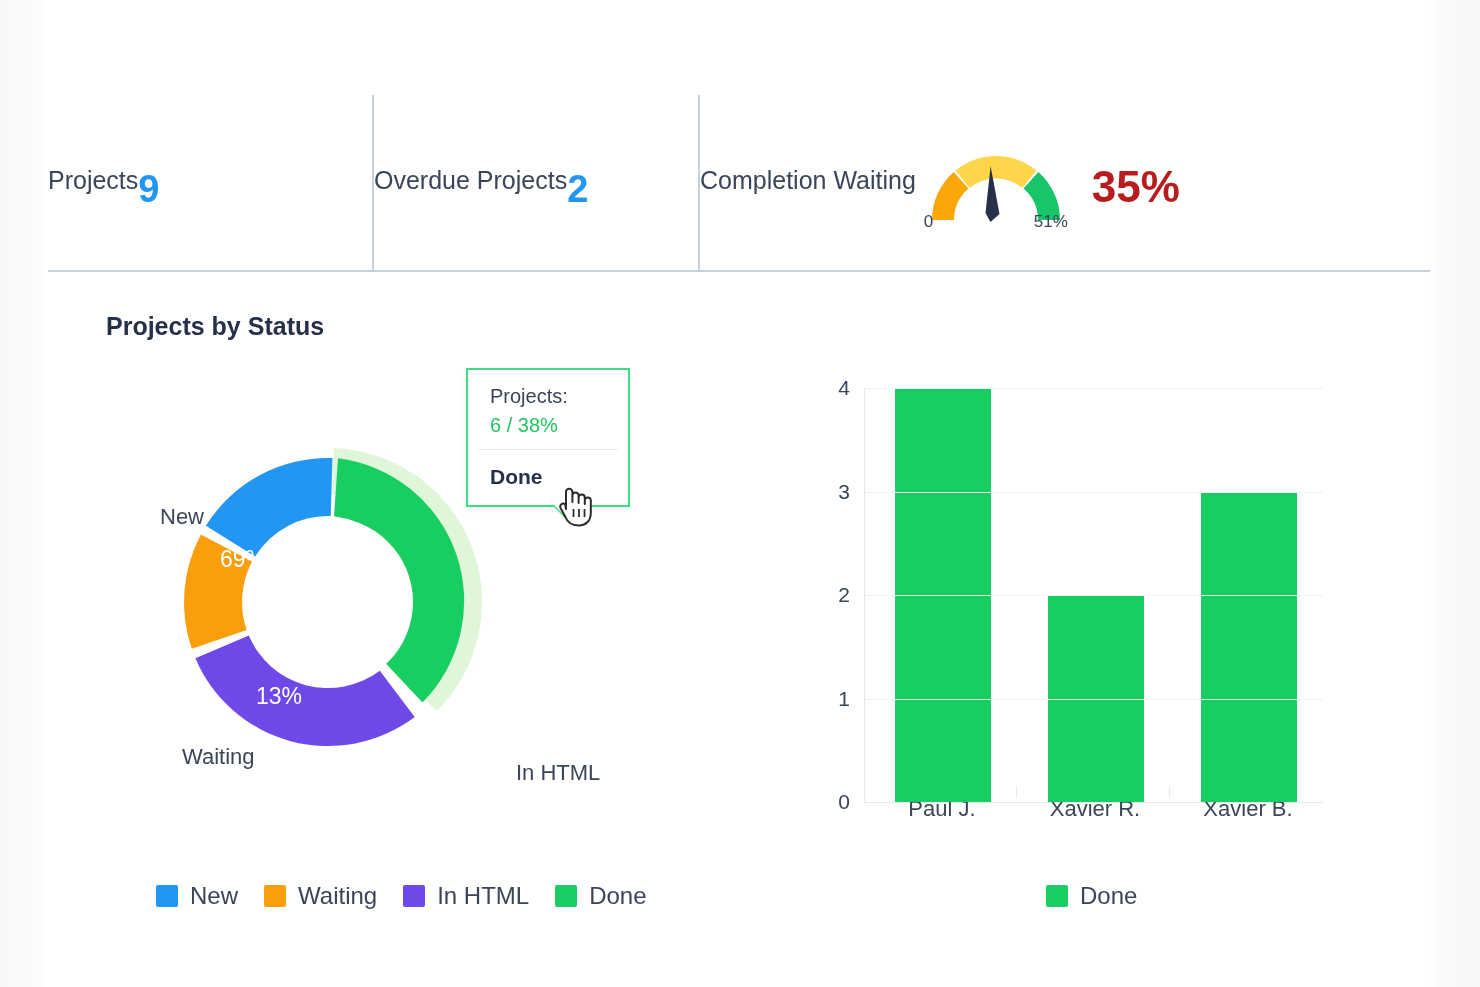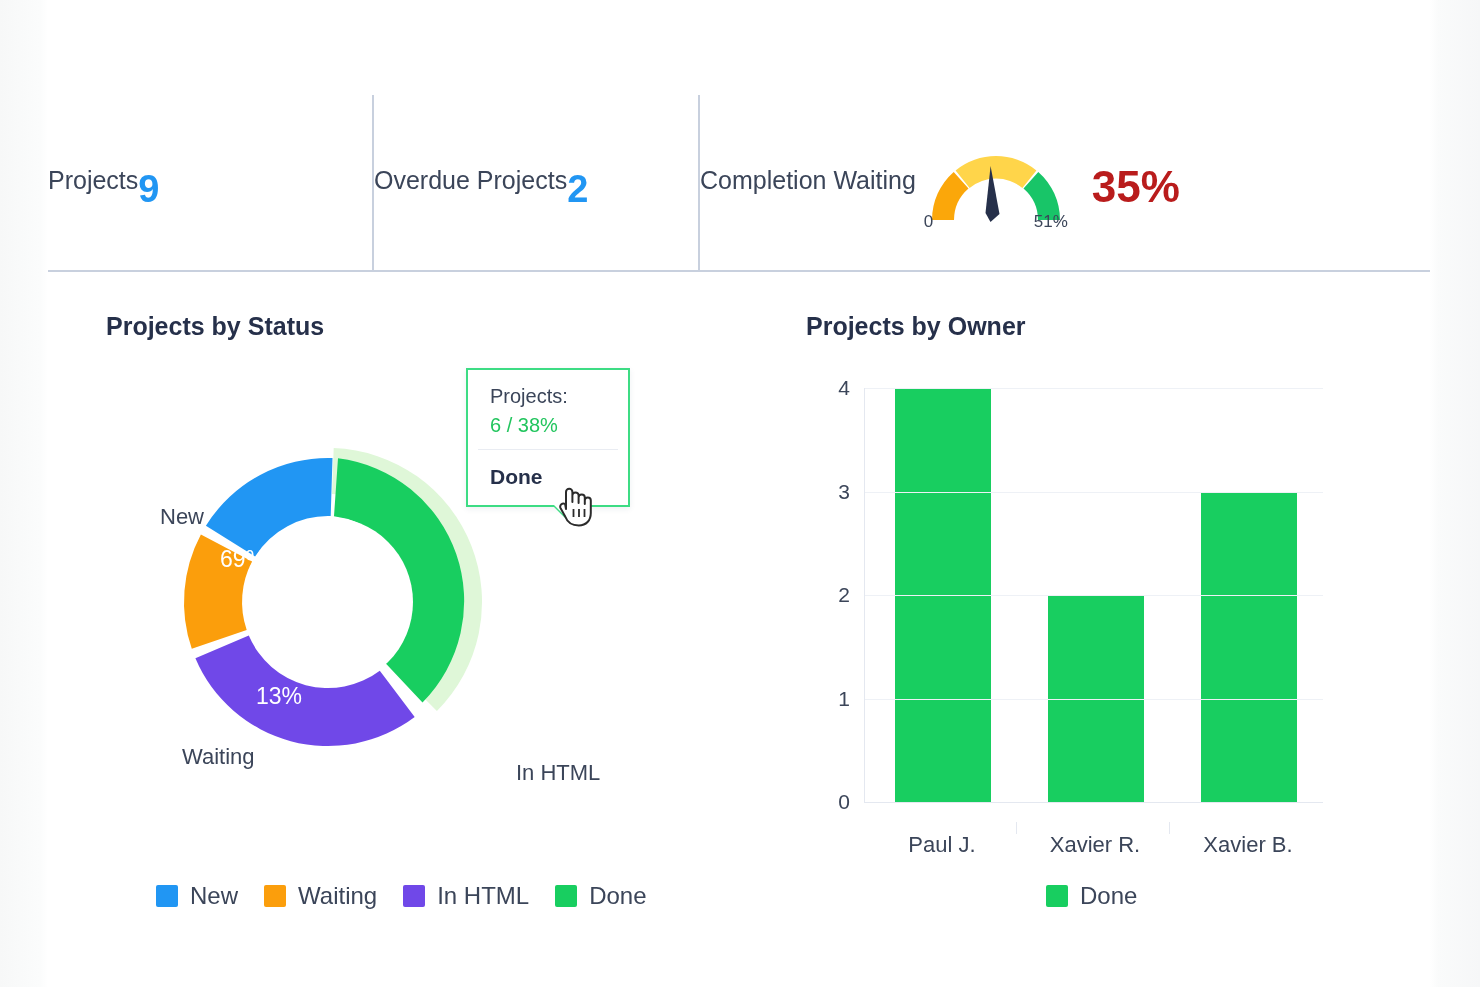--- a/index.html
+++ b/index.html
@@ -265,21 +265,21 @@
     z-index: 3;
   }
   .bar {
     position: absolute;
     bottom: 0;
     background: #18ce60;
     z-index: 2;
   }
   .xtick-row {
     position: absolute;
-    left: 116px; top: 460px;
+    left: 116px; top: 424px;
     width: 458px; height: 40px;
   }
   .xtick {
     position: absolute;
     top: 10px;
     font-size: 22px;
     color: #3b4559;
     transform: translateX(-50%);
     white-space: nowrap;
   }
@@ -404,21 +404,20 @@
             <span class="legend-text">In HTML</span>
           </div>
           <div class="legend-item">
             <span class="legend-swatch" style="background:#18ce60"></span>
             <span class="legend-text">Done</span>
           </div>
         </div>
       </div>
 
       <div class="chart-panel panel-right">
-        <div class="chart-title">Projects by Owner</div>
 
         <div class="bar-area">
 
           <div class="yaxis-col">
             <div class="ytick" style="top:0px">4</div>
             <div class="ytick" style="top:103.5px">3</div>
             <div class="ytick" style="top:207px">2</div>
             <div class="ytick" style="top:310.5px">1</div>
             <div class="ytick" style="top:414px">0</div>
           </div>

